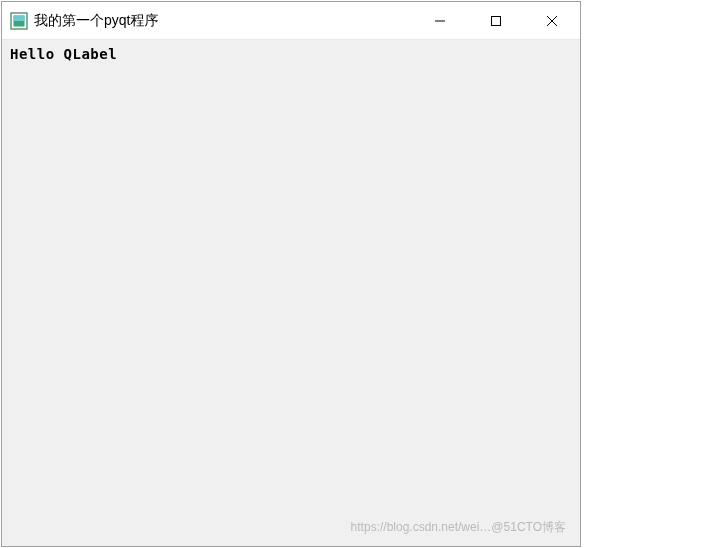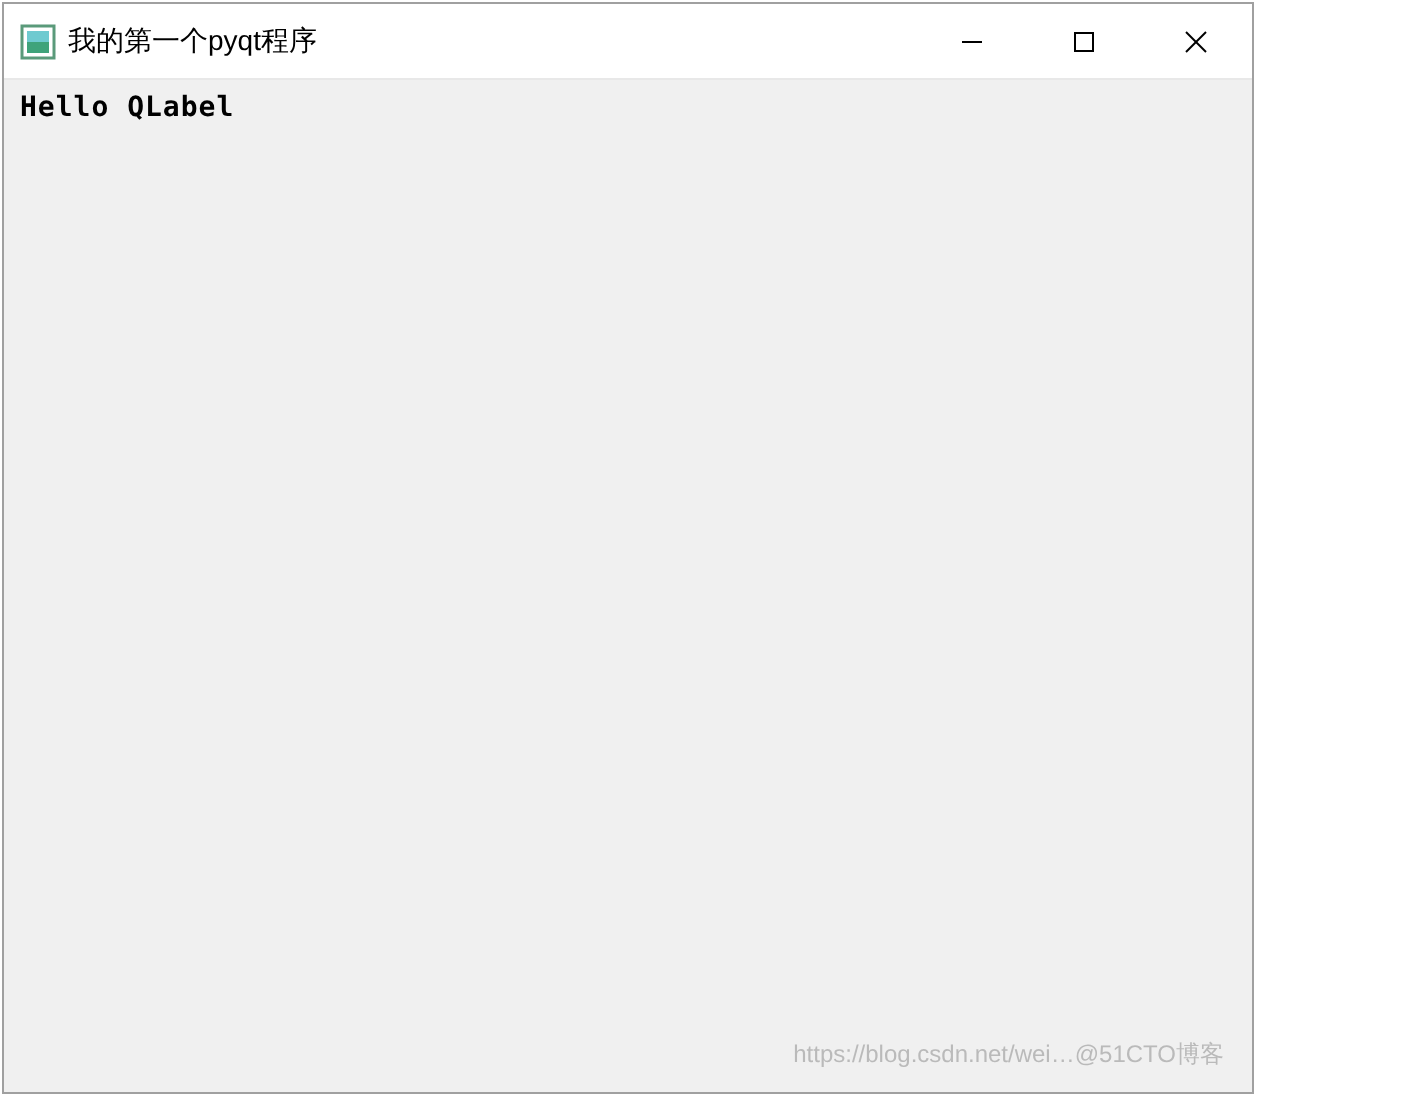--- a/index.html
+++ b/index.html
@@ -9,21 +9,21 @@
     }
     body {
       width: 702px;
       height: 548px;
       background: #ffffff;
       font-family: "Microsoft YaHei", "SimSun", sans-serif;
       position: relative;
       overflow: hidden;
     }
     .outer-border {
-      width: 626px;
+      width: 580px;
       height: 546px;
       border: 1px solid #a0a0a0;
       margin: 1px;
       background: #ffffff;
       display: flex;
       flex-direction: column;
     }
     .titlebar {
       height: 38px;
       background: #ffffff;

